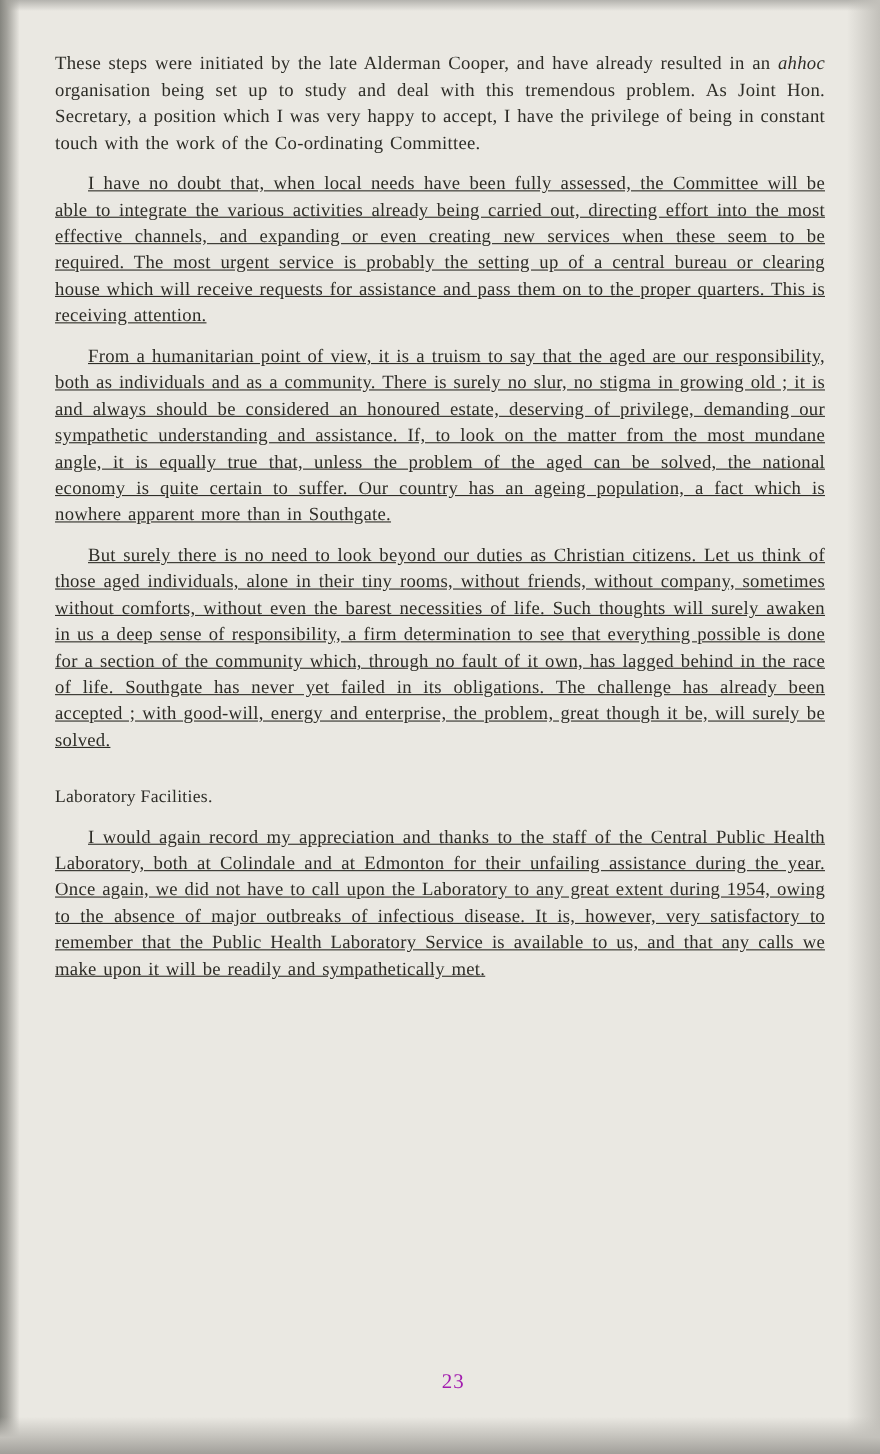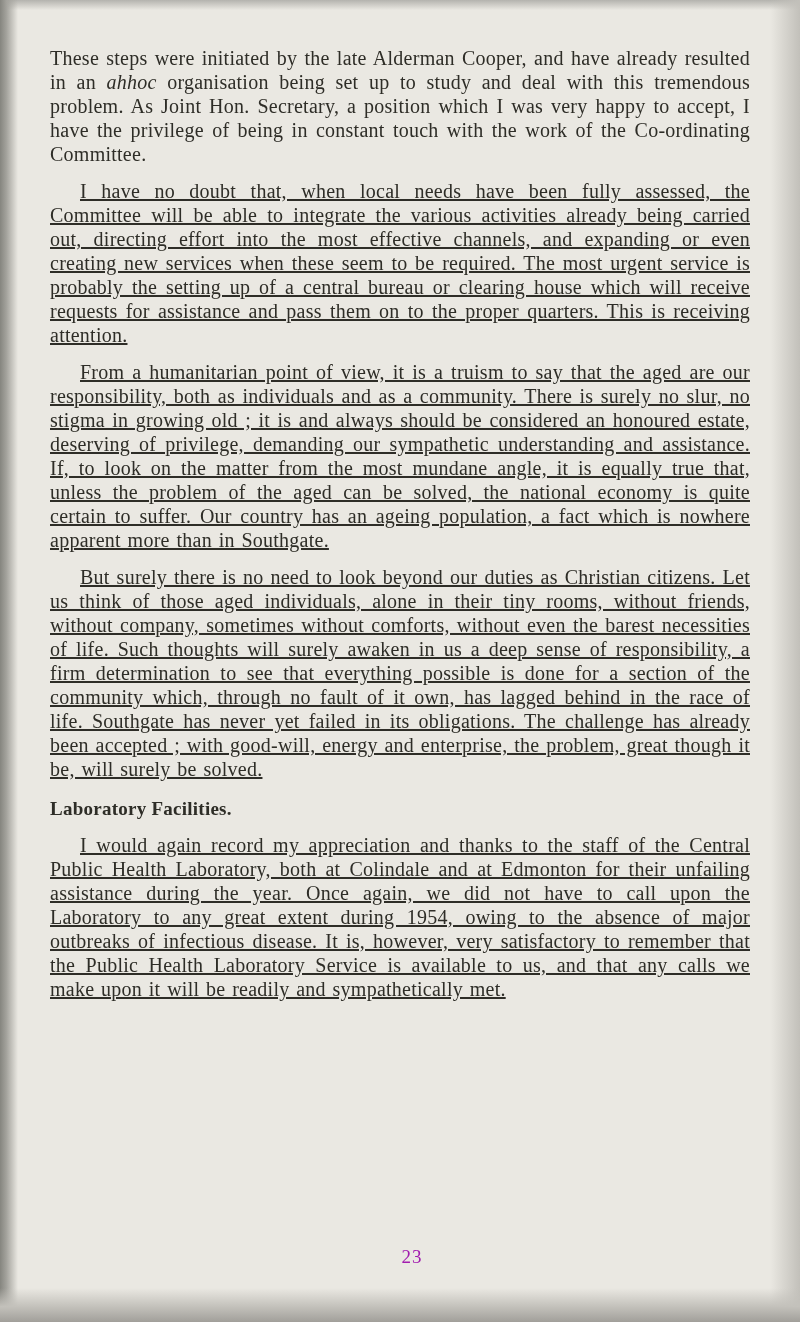--- a/index.html
+++ b/index.html
@@ -45,35 +45,35 @@
   }
   .text-block {
     position: absolute;
     left: 50px;
     top: 46px;
     width: 700px;
     color: #2e2d27;
   }
   .body-text {
     margin: 0 0 13px 0;
-    font-size: 20px;
+    font-size: 17px;
     line-height: 24px;
     text-align: justify;
     letter-spacing: 0.25px;
     word-spacing: 1.5px;
   }
   .indent {
     text-indent: 30px;
     text-decoration: underline;
   }
   .section-heading {
-    margin: 16px 0 12px 0;
-    font-size: 19px;
+    margin: 28px 0 12px 0;
+    font-size: 16px;
     line-height: 24px;
-    font-weight: bold;
+    font-weight: normal;
     letter-spacing: 0.25px;
   }
   .italic-term {
     font-style: italic;
   }
   .page-number {
     position: absolute;
     left: 12px; top: 1246px;
     width: 800px;
     text-align: center;

